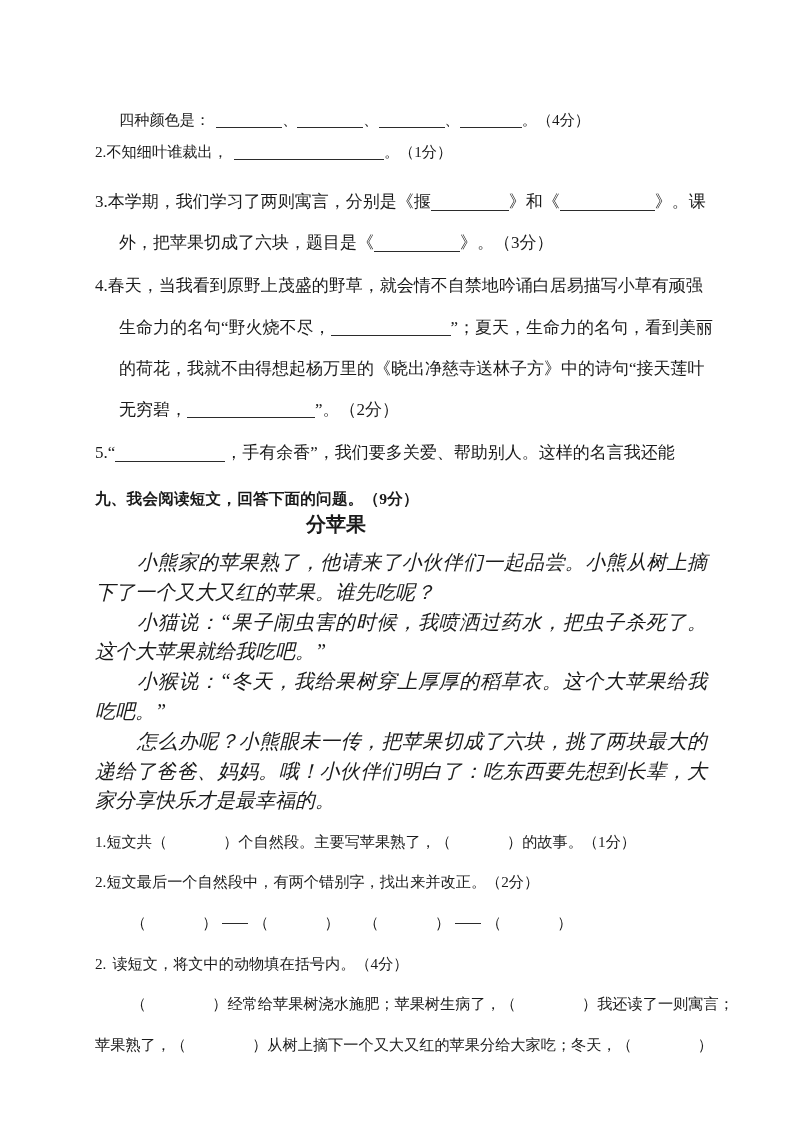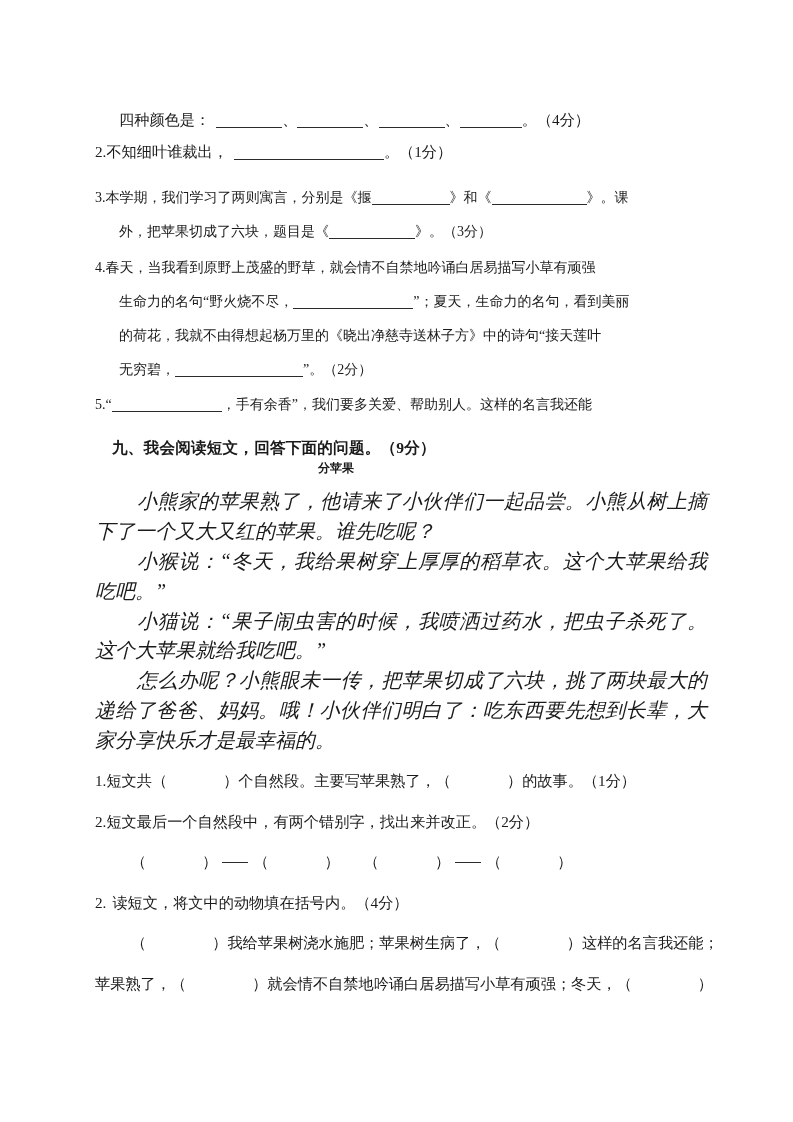--- a/index.html
+++ b/index.html
@@ -30,21 +30,21 @@
   }
 
   
   .qline {
     font-size: 15.2px;
     line-height: 1.55;
     margin: 0 0 8px 0;
     white-space: nowrap;
   }
   .qblock {
-    font-size: 14px;
+    font-size: 17px;
     line-height: 2.42;
     margin: 0 0 2px 0;
   }
   .indent-1 { padding-left: 24px; }
   .indent-num { display: inline-block; }
 
   
   .blank {
     display: inline-block;
     border-bottom: 1px solid #2b2b2b;
@@ -69,26 +69,26 @@
     display: inline-block;
     min-width: 56px;
     text-align: center;
   }
   .paren-wide { min-width: 66px; }
 
   
   .section-head {
     font-size: 15.6px;
     font-weight: bold;
-    margin: 16px 0 1px 17px;
+    margin: 16px 0 1px 0;
     letter-spacing: 0.2px;
   }
   .passage-title {
     text-align: center;
-    font-size: 12px;
+    font-size: 20px;
     font-weight: bold;
     margin: 0 0 10px 0;
     padding-right: 130px;
   }
 
   
   .passage {
     font-family: "Liberation Serif", "DejaVu Serif", serif;
     font-style: italic;
     font-size: 20px;
@@ -158,22 +158,22 @@
         <span class="indent-num">5.</span><span>“</span><span class="blank b-w110"></span><span>，手有余香”，我们要多关爱、帮助别人。这样的名言我还能</span>
       </div>
     </div>
 
 
     <div class="section-head">九、我会阅读短文，回答下面的问题。（9分）</div>
     <div class="passage-title">分苹果</div>
 
     <div class="passage">
       <p class="ind">小熊家的苹果熟了，他请来了小伙伴们一起品尝。小熊从树上摘下了一个又大又红的苹果。谁先吃呢？</p>
+      <p class="ind">小猫说：“果子闹虫害的时候，我喷洒过药水，把虫子杀死了。这个大苹果就给我吃吧。”</p>
       <p class="ind">小猴说：“冬天，我给果树穿上厚厚的稻草衣。这个大苹果给我吃吧。”</p>
-      <p class="ind">小猫说：“果子闹虫害的时候，我喷洒过药水，把虫子杀死了。这个大苹果就给我吃吧。”</p>
       <p class="ind">怎么办呢？小熊眼未一传，把苹果切成了六块，挑了两块最大的递给了爸爸、妈妈。哦！小伙伴们明白了：吃东西要先想到长辈，大家分享快乐才是最幸福的。</p>
     </div>
 
     <div class="qlist">
 
       <div class="qline">
         <span class="indent-num">1.</span><span>短文共（</span><span class="paren"></span><span>）个自然段。主要写苹果熟了，（</span><span class="paren"></span><span>）的故事。</span><span>（1分）</span>
       </div>
 
       <div class="qline">
@@ -182,23 +182,23 @@
 
       <div class="qline indent-1">
         <span class="sp12"></span><span>（</span><span class="paren"></span><span>）</span><span class="dash"></span><span>（</span><span class="paren"></span><span>）</span><span class="sp24"></span><span>（</span><span class="paren"></span><span>）</span><span class="dash"></span><span>（</span><span class="paren"></span><span>）</span>
       </div>
 
       <div class="qline">
         <span class="indent-num">2.</span><span class="sp6"></span><span>读短文，将文中的动物填在括号内。</span><span>（4分）</span>
       </div>
 
       <div class="qline indent-1">
-        <span class="sp12"></span><span>（</span><span class="paren paren-wide"></span><span>）我给苹果树浇水施肥；苹果树生病了，（</span><span class="paren paren-wide"></span><span>）这样的名言我还能；</span>
-      </div>
-
-      <div class="qline">
-        <span>苹果熟了，（</span><span class="paren paren-wide"></span><span>）就会情不自禁地吟诵白居易描写小草有顽强；冬天，（</span><span class="paren paren-wide"></span><span>）</span>
+        <span class="sp12"></span><span>（</span><span class="paren paren-wide"></span><span>）经常给苹果树浇水施肥；苹果树生病了，（</span><span class="paren paren-wide"></span><span>）我还读了一则寓言；</span>
+      </div>
+
+      <div class="qline">
+        <span>苹果熟了，（</span><span class="paren paren-wide"></span><span>）从树上摘下一个又大又红的苹果分给大家吃；冬天，（</span><span class="paren paren-wide"></span><span>）</span>
       </div>
 
     </div>
 
   </div>
 </div>
 
 </body></html>

